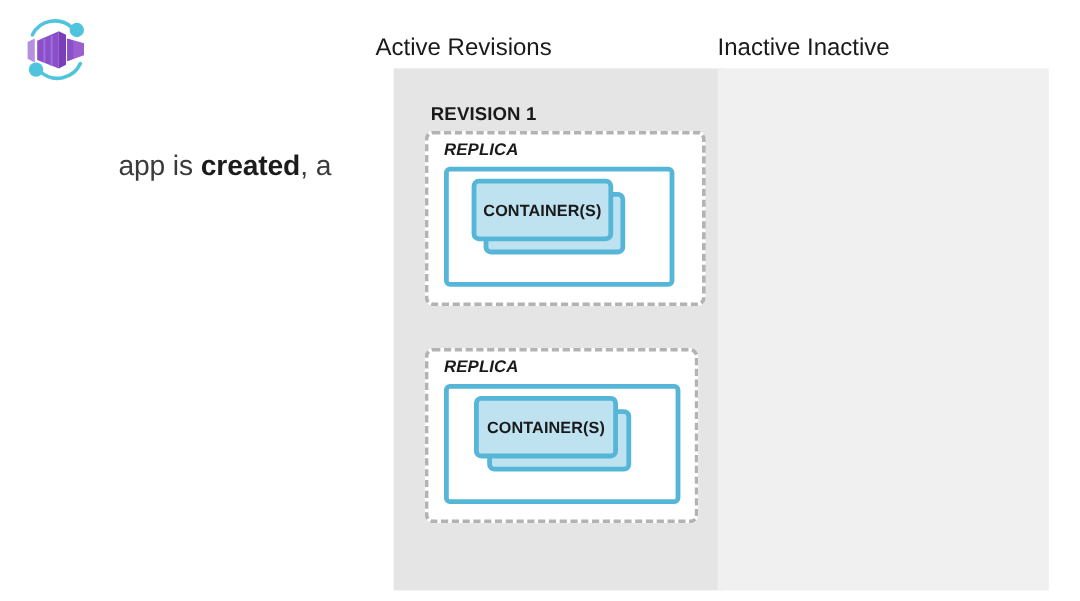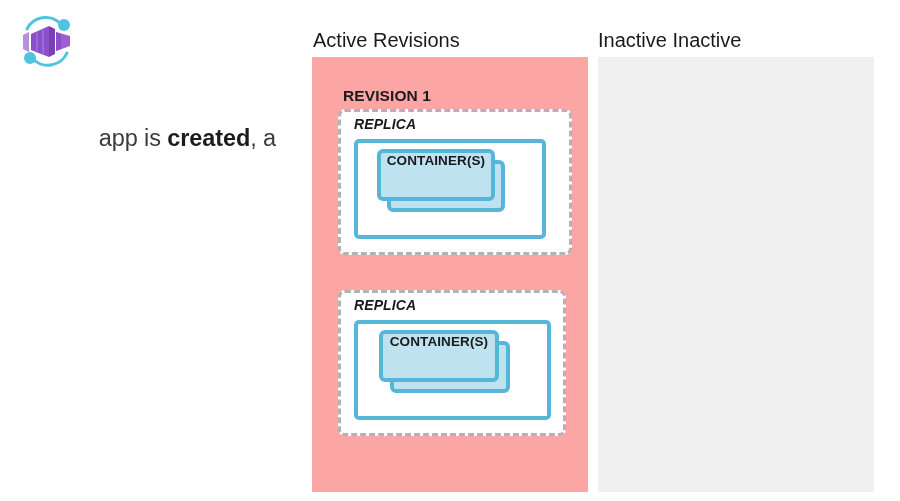--- a/index.html
+++ b/index.html
@@ -52,23 +52,23 @@
   #hdr-active   { left: 313px; width: 276px; }
   #hdr-inactive { left: 598px; width: 276px; }
 
   
   .panel {
     position: absolute;
     top: 57px;
     height: 435px;
   }
   #panel-active {
-    left: 312px;
+    left: 328px;
     width: 276px;
-    background: #fca5a5;
+    background: #e5e5e5;
   }
   #panel-inactive {
     left: 598px;
     width: 276px;
     background: #f0f0f0;
   }
 
   
   .revision {
     position: absolute;
@@ -143,21 +143,21 @@
     position: absolute;
     left: 36px;
     top: 37px;
     width: 118px;
     height: 52px;
     border: 4px solid #56b6d8;
     border-radius: 6px;
     background: #bfe2f1;
     box-sizing: border-box;
     display: flex;
-    align-items: flex-start;
+    align-items: center;
     justify-content: center;
   }
   #revision-2 .container-front { left: 38px; width: 120px; }
 
   .container-label {
     font-size: 13.5px;
     font-weight: 700;
     color: #1a1a1a;
     letter-spacing: 0.1px;
     white-space: nowrap;

